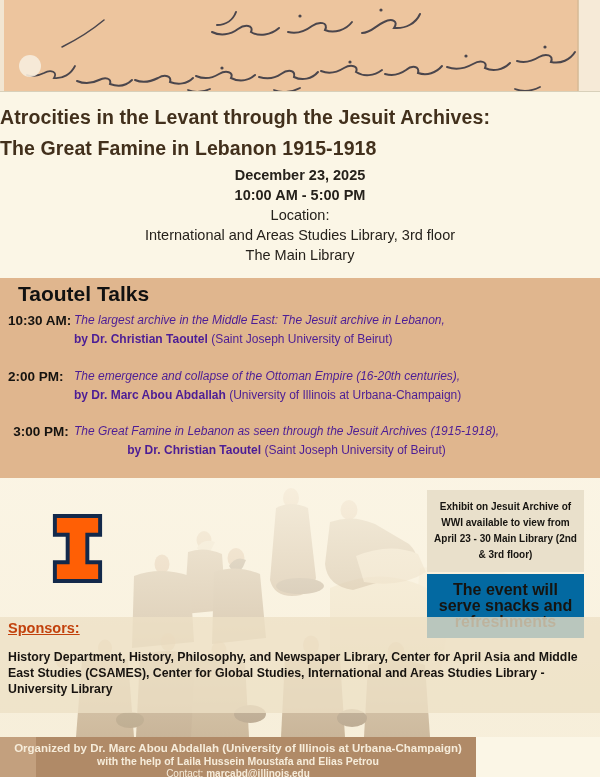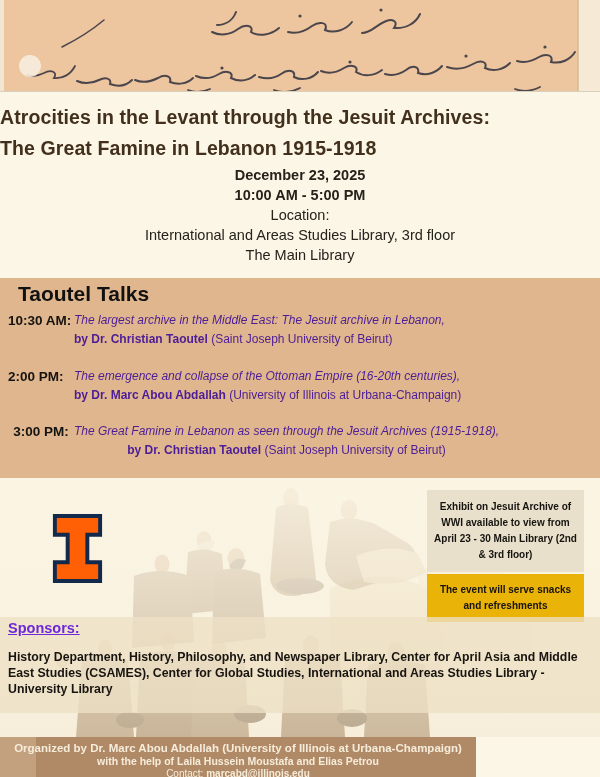--- a/index.html
+++ b/index.html
@@ -32,25 +32,25 @@
   .talk-title{font-style:italic;}
   .talk-speaker{font-weight:bold;}
 
   
   .photo-section{position:absolute;top:478px;left:0;width:600px;height:259px;}
   .photo-bg{position:absolute;top:0;left:0;}
   .block-i{position:absolute;left:48px;top:33px;width:59px;height:75px;}
   .side-box{position:absolute;left:427px;width:157px;box-sizing:border-box;
             text-align:center;font-weight:bold;color:#161410;}
   .exhibit-box{top:12px;background:#e9e0cb;padding:9px 5px;font-size:10px;line-height:16px;}
-  .snacks-box{top:96px;background:#eab308;padding:8px 4px;font-size:10px;line-height:16px;}
+  .snacks-box{top:96px;background:#0369a1;padding:8px 4px;font-size:16px;line-height:16px;}
   .sponsors-overlay{position:absolute;top:139px;left:0;width:600px;height:96px;
                     background:rgba(237,224,197,0.78);}
   .sponsors-heading{position:absolute;top:3px;left:8px;font-size:14.5px;font-weight:bold;
-                    text-decoration:underline;color:#6d28d9;}
+                    text-decoration:underline;color:#c2410c;}
   .sponsors-text{position:absolute;top:32px;left:8px;right:6px;font-size:12.3px;
                  font-weight:bold;line-height:16px;color:#181410;}
 
   
   .footer{position:absolute;top:737px;left:0;width:476px;height:40px;background:#b08a67;
           text-align:center;color:#f6ecda;}
   .footer-notch{position:absolute;left:0;top:0;width:36px;height:40px;background:#c3a07e;}
   .footer-l1{position:relative;padding-top:4px;font-size:11.5px;font-weight:bold;line-height:14px;}
   .footer-l2{position:relative;font-size:10.5px;font-weight:bold;line-height:13px;}
   .footer-l3{position:relative;font-size:10px;line-height:12px;}

